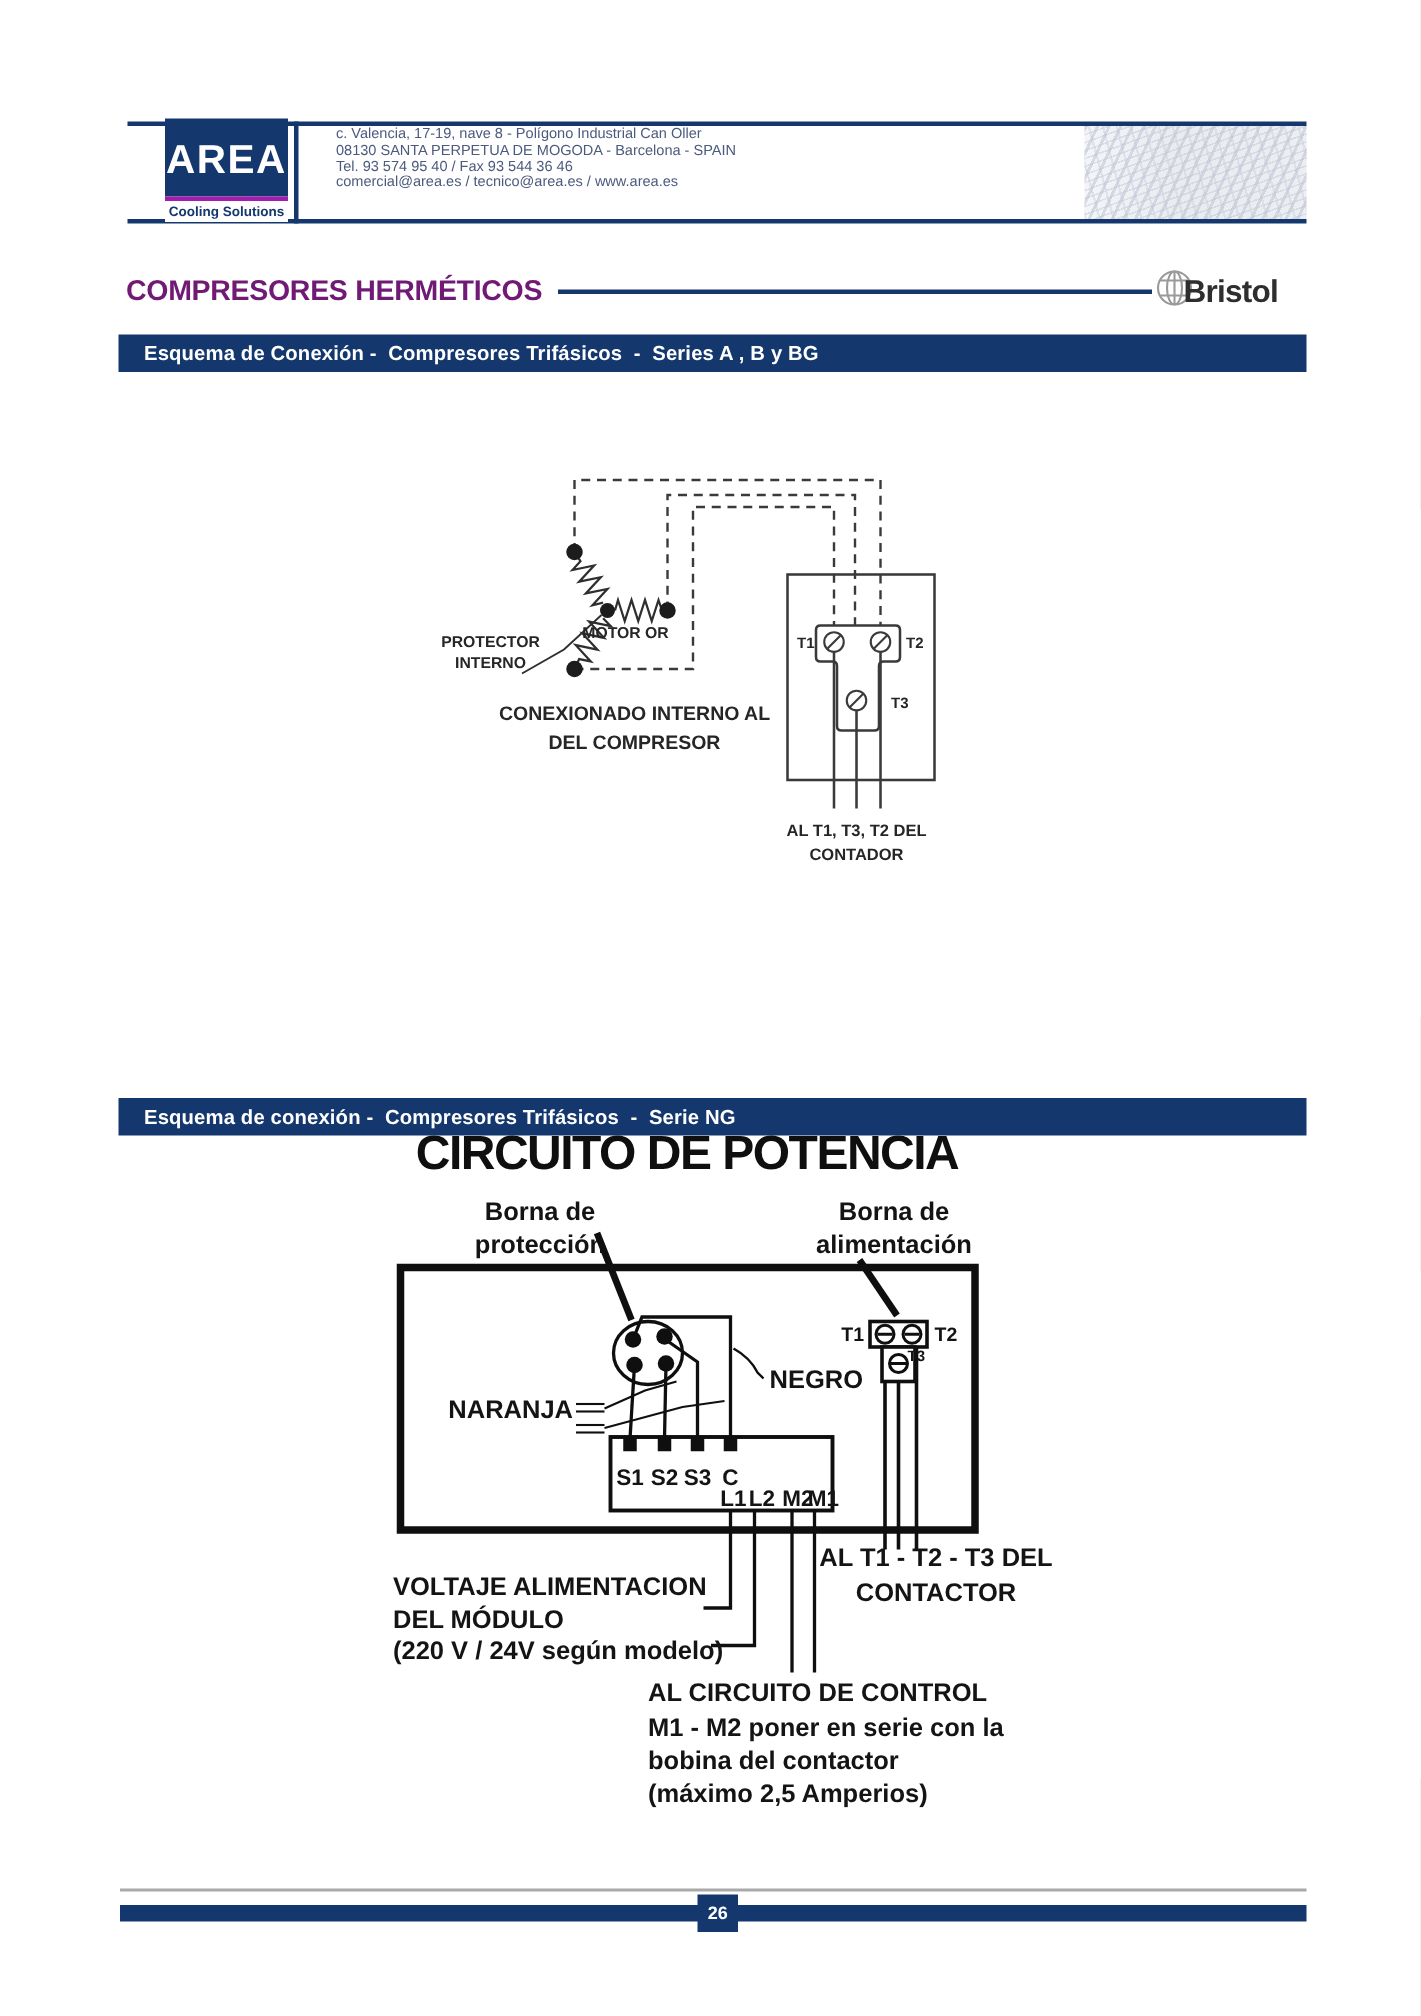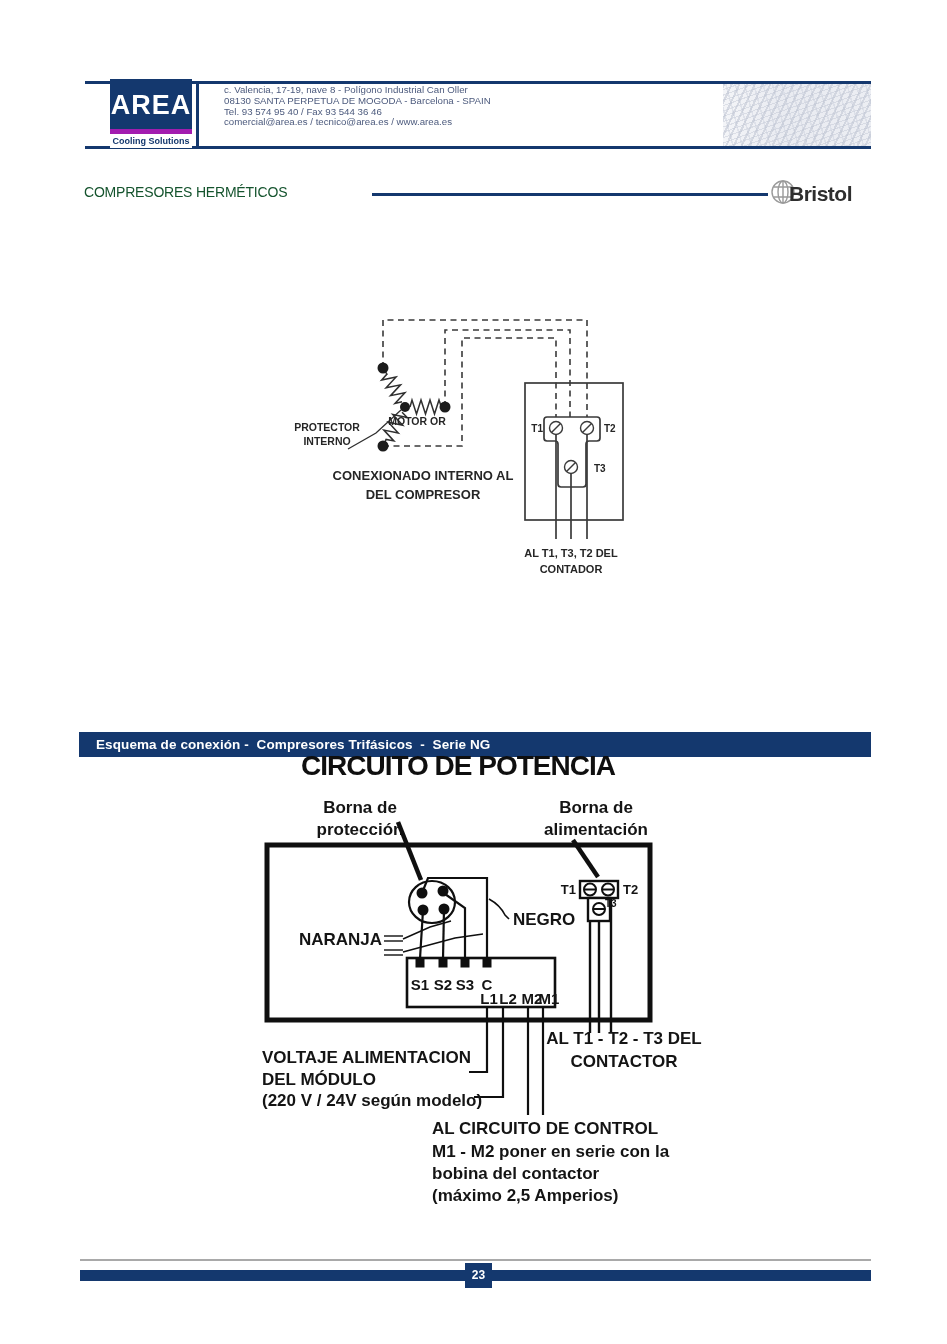--- a/index.html
+++ b/index.html
@@ -15,47 +15,47 @@
   .logo-box{
     left:110px;top:79px;width:82px;height:69px;background:#14386e;
     display:flex;flex-direction:column;align-items:stretch;
   }
   .logo-word{
     flex:1;color:#ffffff;font-weight:bold;font-size:27px;letter-spacing:1px;
     display:flex;align-items:center;justify-content:center;padding-top:2px;
   }
   .logo-tag{
     background:#ffffff;color:#14386e;font-size:9px;font-weight:bold;
-    text-align:center;height:14px;line-height:14px;border-top:5px solid #a21caf;
+    text-align:center;height:14px;line-height:14px;border-top:3px solid #a21caf;
   }
   .addr{left:224px;top:85px;color:#4c5a7d;font-size:9.7px;line-height:10.8px;}
   .frost{
     left:723px;top:84px;width:148px;height:62px;
     background:
       repeating-linear-gradient(115deg,rgba(190,196,210,.55) 0 2px,rgba(255,255,255,0) 2px 7px),
       repeating-linear-gradient(75deg,rgba(205,210,222,.5) 0 1.5px,rgba(255,255,255,0) 1.5px 9px),
       repeating-linear-gradient(160deg,rgba(176,183,200,.35) 0 1px,rgba(255,255,255,0) 1px 5px),
       linear-gradient(90deg,#f4f5f8,#e9ebf1 40%,#eceef3);
   }
   
   .page-title{
-    left:84px;top:184px;color:#14532d;font-size:14px;font-weight:normal;
+    left:84px;top:184px;color:#701a75;font-size:19px;font-weight:bold;
     letter-spacing:-0.2px;white-space:pre;
   }
   .title-rule{left:372px;top:193px;width:396px;height:2.5px;background:#14386e;}
   
   .banner{
     left:79px;width:792px;height:25px;background:#14386e;color:#ffffff;
     font-size:13.5px;font-weight:bold;line-height:25px;padding-left:17px;
     box-sizing:border-box;white-space:pre;letter-spacing:0.1px;
   }
   
   .circuito-title{
     left:258px;top:750px;width:400px;text-align:center;color:#0f0f0f;
-    font-size:28px;font-weight:bold;letter-spacing:-1px;white-space:pre;
+    font-size:32px;font-weight:bold;letter-spacing:-1px;white-space:pre;
   }
   
   .foot-gray{left:80px;top:1259px;width:791px;height:2px;background:#a9a9a9;}
   .foot-bar{left:80px;top:1270px;width:791px;height:11px;background:#14386e;}
   .page-num{
     left:465px;top:1263px;width:27px;height:25px;background:#14386e;
     color:#ffffff;font-size:12px;font-weight:bold;text-align:center;line-height:25px;
   }
   svg text{font-family:"Liberation Sans","DejaVu Sans",sans-serif;}
 </style>
@@ -90,20 +90,21 @@
     <svg width="106" height="42" viewBox="0 0 106 42">
       <g stroke="#9a9a9a" stroke-width="1.4" fill="none">
         <circle cx="13" cy="20" r="11"></circle>
         <ellipse cx="13" cy="20" rx="5" ry="11"></ellipse>
         <path d="M3.5,15 h19 M3.5,25 h19 M13,9 v22"></path>
       </g>
       <text x="19" y="29" font-size="21" font-weight="bold" fill="#2e2e2e" letter-spacing="-0.5">Bristol</text>
     </svg>
   </div>
 
+  <div class="abs banner" style="top:223px;">Esquema de Conexión -  Compresores Trifásicos  -  Series A , B y BG</div>
 
   <div class="abs" style="left:280px;top:304px;width:440px;height:280px;">
   <svg width="440" height="280" viewBox="0 0 440 280">
 
     <g fill="none" stroke="#3a3a3a" stroke-width="1.6" stroke-dasharray="6 4.5">
       <path d="M103,64 L103,16 L307,16 L307,117"></path>
       <path d="M165,103 L165,26 L290,26 L290,156"></path>
       <path d="M103,142 L182,142 L182,34 L276,34 L276,116"></path>
     </g>
 
@@ -247,15 +248,15 @@
 
     <text x="177" y="339" font-size="17" font-weight="bold" fill="#141414">AL CIRCUITO DE CONTROL</text>
     <text x="177" y="362" font-size="17" font-weight="bold" fill="#141414">M1 - M2 poner en serie con la</text>
     <text x="177" y="384" font-size="17" font-weight="bold" fill="#141414">bobina del contactor</text>
     <text x="177" y="406" font-size="17" font-weight="bold" fill="#141414">(máximo 2,5 Amperios)</text>
   </svg>
   </div>
 
   <div class="abs foot-gray"></div>
   <div class="abs foot-bar"></div>
-  <div class="abs page-num">23</div>
+  <div class="abs page-num">26</div>
 
 </div>
 
 </body></html>

